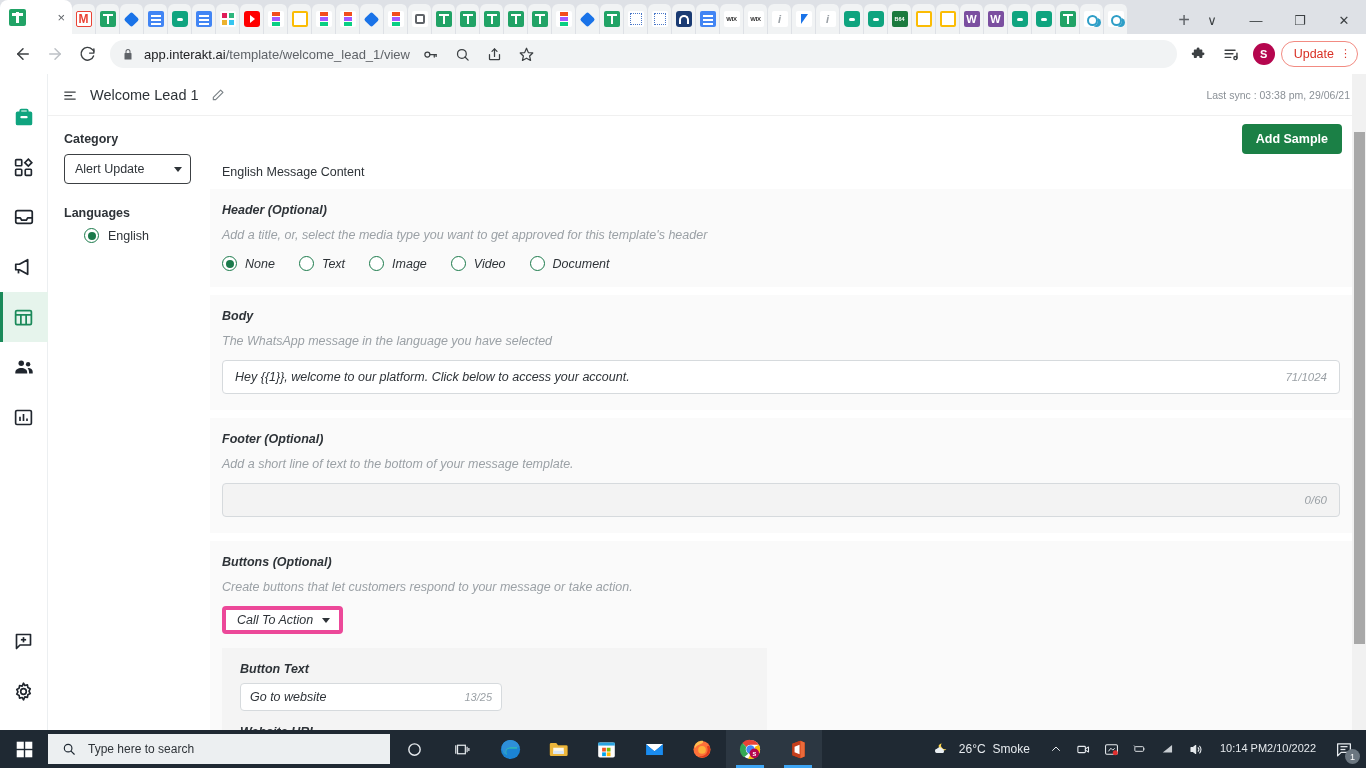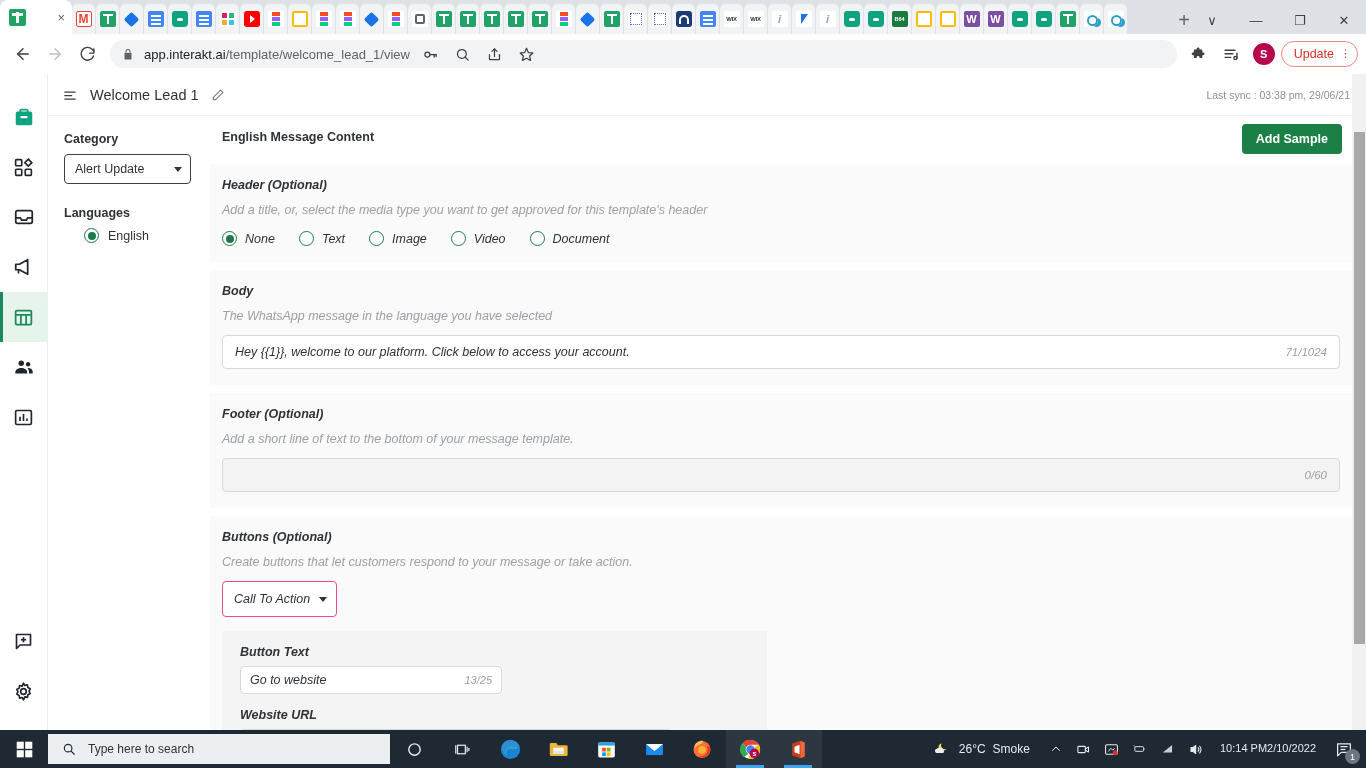--- a/index.html
+++ b/index.html
@@ -176,21 +176,21 @@
   .radio.on::after { content:""; width:8px;height:8px;border-radius:50%;background:#1b7a4b; }
   .radio-label { font-size:12.5px; color:#2e3338; }
 
   .rightpane { flex:1; padding-right: 10px; overflow:hidden; }
 
   .maincard { background:#fff; }
   .card-top {
     display:flex; align-items:flex-start; justify-content:space-between;
     padding: 8px 14px 0 12px;
   }
-  .card-title { font-size:12.5px; font-weight:bold; color:#2e3338; padding-top:6px; }
+  .card-title { font-size:12.5px; font-weight:normal; color:#2e3338; padding-top:6px;margin-top:35px; }
   .btn-primary {
     background:#1b8046; color:#fff; border:0; border-radius:4px;
     height:30px; padding: 0 14px; font-size:12.5px; font-weight:bold;
     font-family:"Liberation Sans",sans-serif; cursor:pointer;
   }
 
   .section { background:#fafafa; padding: 14px 16px 16px 12px; margin-top:8px;font-style:italic; }
   .section.first { margin-top: 10px; }
   .sec-title { font-size:12.5px; font-weight:bold; color:#2e3338; }
   .sec-desc { font-size:12.5px; color:#9ba1a6; margin-top:11px; }
@@ -202,22 +202,22 @@
   .textfield {
     margin-top: 12px; background:#fff; border:1px solid #d6dadd; border-radius:4px;
     height: 34px; display:flex; align-items:center; padding: 8px 12px;
   }
   .textfield.disabled { background:#f3f3f3; }
   .tf-value { font-size:12.5px; color:#2e3338; flex:1; white-space:nowrap; overflow:hidden; }
   .tf-count { font-size:11.5px; color:#9ba1a6; flex:none; }
 
   .dd-small {
     margin-top: 12px; display:inline-flex; align-items:center; gap:9px;
-    border:1px solid #ec4899; border-radius:4px; background:#fff;
-    height: 36px; padding: 0 9px 0 11px; font-size:12.5px; color:#2e3338; cursor:pointer;
+    border:4px solid #ec4899; border-radius:4px; background:#fff;
+    height: 28px; padding: 0 9px 0 11px; font-size:12.5px; color:#2e3338; cursor:pointer;
   }
 
   .subpanel { background:#f4f4f4; margin-top: 14px; padding: 14px 16px 16px 18px; width: 545px; }
   .sp-row { display:flex; gap: 14px; }
   .sp-field { display:flex; flex-direction:column; }
   .sp-label { font-size:12.5px; font-weight:bold; color:#2e3338; margin-bottom:7px; }
   .sp-input {
     background:#fff; border:1px solid #d6dadd; border-radius:4px; height:28px;
     display:flex; align-items:center; padding: 0 9px; font-size:12.5px; color:#2e3338;
   }

